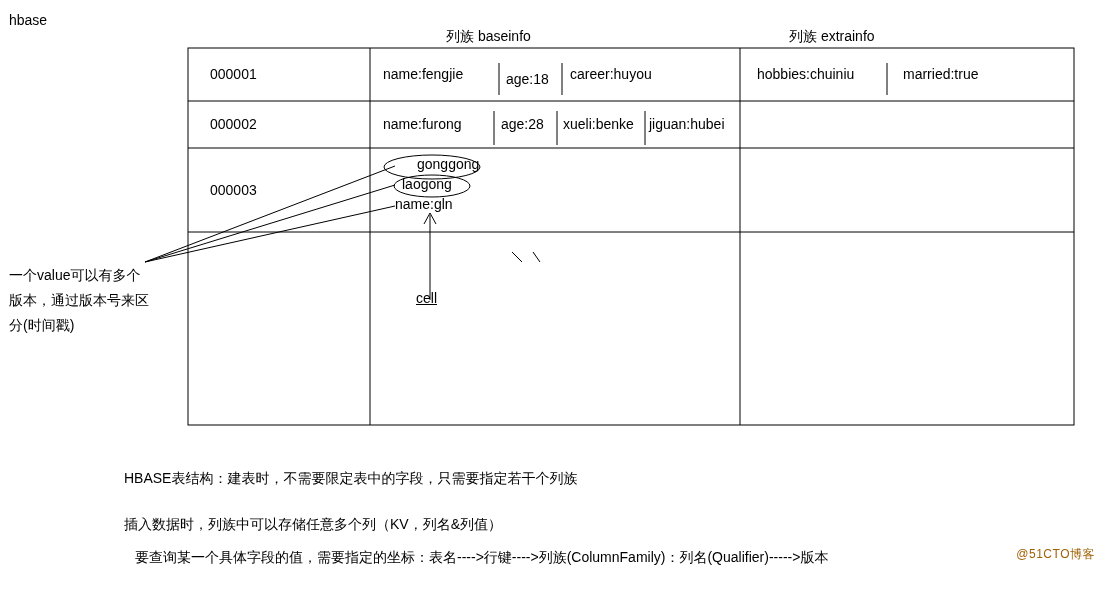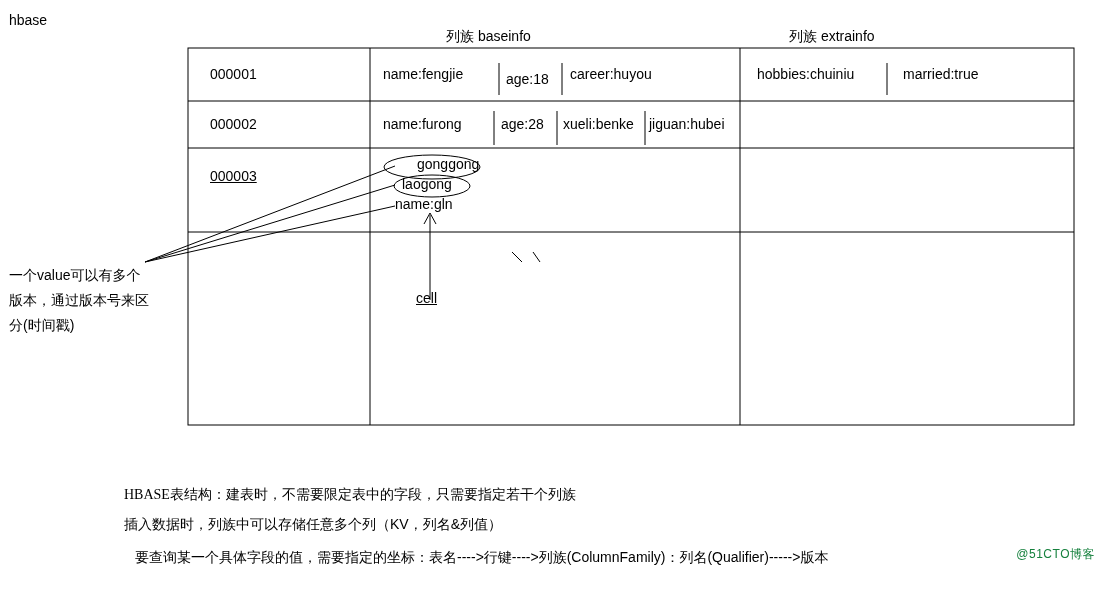--- a/index.html
+++ b/index.html
@@ -1,20 +1,20 @@
 <!DOCTYPE html>
 <html><head>
 <meta charset="utf-8">
 <style>
   html,body{margin:0;padding:0;font-family:"Microsoft YaHei",Arial,sans-serif;font-size:14px;color:#000;background:#fff}
   .page{position:relative;width:1101px;height:589px}
   .abs{position:absolute}
   svg{overflow:visible}
   .txt{white-space:pre}
-  .wm{position:absolute;right:6px;bottom:26px;font-size:12px;color:#15803d;letter-spacing:.5px;pointer-events:none}
+  .wm{position:absolute;right:6px;bottom:26px;font-size:12px;color:#a16207;letter-spacing:.5px;pointer-events:none}
 </style>
 </head>
 <body>
 
 <div class="page">
 
   <div class="abs txt" style="left:9px;top:12px;">hbase</div>
 
   <div class="abs txt" style="left:446px;top:28px;">列族 baseinfo</div>
   <div class="abs txt" style="left:789px;top:28px;">列族 extrainfo</div>
@@ -58,29 +58,29 @@
   <div class="abs txt" style="left:570px;top:66px;">career:huyou</div>
   <div class="abs txt" style="left:757px;top:66px;">hobbies:chuiniu</div>
   <div class="abs txt" style="left:903px;top:66px;">married:true</div>
 
   <div class="abs txt" style="left:210px;top:116px;">000002</div>
   <div class="abs txt" style="left:383px;top:116px;">name:furong</div>
   <div class="abs txt" style="left:501px;top:116px;text-align:center;">age:28</div>
   <div class="abs txt" style="left:563px;top:116px;">xueli:benke</div>
   <div class="abs txt" style="left:649px;top:116px;">jiguan:hubei</div>
 
-  <div class="abs txt" style="left:210px;top:168px;text-decoration:underline;">000003</div>
+  <div class="abs txt" style="left:210px;top:182px;">000003</div>
   <div class="abs txt" style="left:417px;top:156px;">gonggong</div>
   <div class="abs txt" style="left:402px;top:176px;">laogong</div>
   <div class="abs txt" style="left:395px;top:196px;">name:gln</div>
 
   <div class="abs txt" style="left:9px;top:263px;line-height:1.8;">一个value可以有多个
 版本，通过版本号来区
 分(时间戳)</div>
 
   <div class="abs txt" style="left:416px;top:290px;text-decoration:underline;">cell</div>
 
-  <div class="abs txt" style="left:124px;top:486px;font-family:Liberation Serif, serif;">HBASE表结构：建表时，不需要限定表中的字段，只需要指定若干个列族</div>
+  <div class="abs txt" style="left:124px;top:470px;">HBASE表结构：建表时，不需要限定表中的字段，只需要指定若干个列族</div>
   <div class="abs txt" style="left:124px;top:516px;">插入数据时，列族中可以存储任意多个列（KV，列名&amp;列值）</div>
   <div class="abs txt" style="left:135px;top:549px;">要查询某一个具体字段的值，需要指定的坐标：表名----&gt;行键----&gt;列族(ColumnFamily)：列名(Qualifier)-----&gt;版本</div>
 
   <div class="wm">@51CTO博客</div>
 </div>
 
 </body></html>

